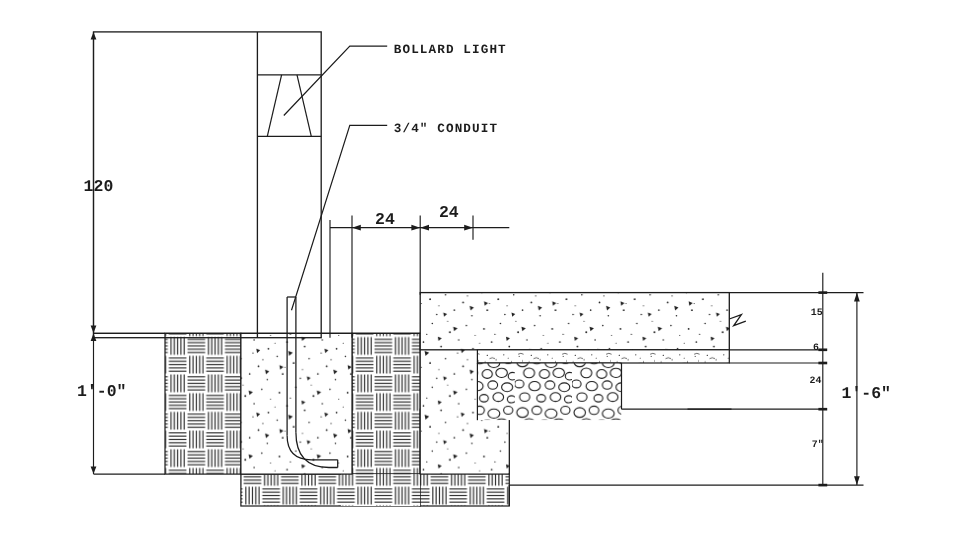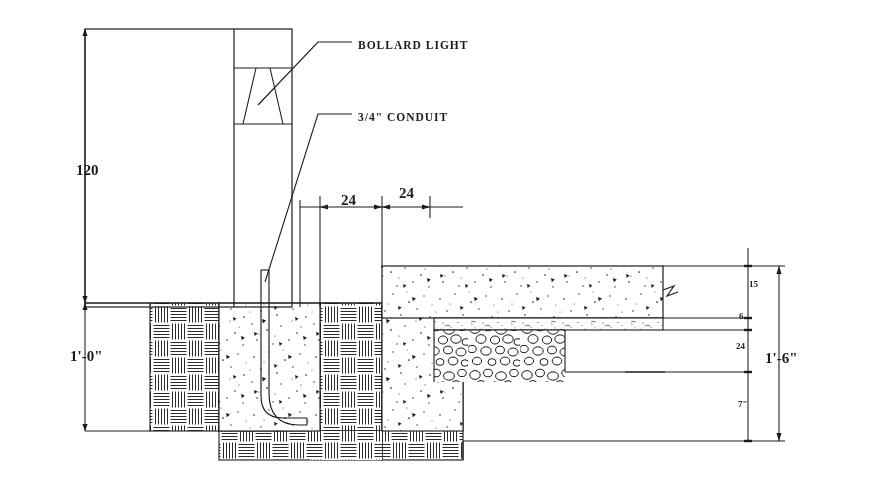--- a/index.html
+++ b/index.html
@@ -5,21 +5,21 @@
   html,body{margin:0;padding:0;background:#ffffff;}
   body{
     width:870px;height:488px;overflow:hidden;
     font-family:"Liberation Sans", sans-serif;
     color:#1a1a1a;
   }
   #stage{position:relative;width:870px;height:488px;background:#fff;}
   #dwg{position:absolute;left:0;top:0;}
   .lbl{
     position:absolute;
-    font-family:Liberation Serif, serif;
+    font-family:Liberation Mono, monospace;
     font-weight:700;
     color:#1c1c1c;
     white-space:nowrap;
     letter-spacing:0.6px;
   }
   .lbl-note{font-size:11.5px;letter-spacing:1px;}
   .lbl-dim{font-size:15px;letter-spacing:0px;font-weight:700;}
   .lbl-dim-sm{font-size:9px;letter-spacing:0px;font-weight:700;}
 </style>
 </head>
@@ -302,21 +302,21 @@
 <div class="lbl lbl-note" style="left:358px;top:111px;">3/4" CONDUIT</div>
 
 <div class="lbl lbl-dim" style="left:76px;top:162px;">120</div>
 
 <div class="lbl lbl-dim" style="left:70px;top:348px;">1'-0"</div>
 
 <div class="lbl lbl-dim" style="left:341px;top:192px;">24</div>
 
 <div class="lbl lbl-dim" style="left:399px;top:185px;">24</div>
 
-<div class="lbl lbl-dim-sm" style="left:737px;top:279px;margin-left:12px;">15</div>
+<div class="lbl lbl-dim-sm" style="left:737px;top:279px;">15</div>
 
 <div class="lbl lbl-dim-sm" style="left:739px;top:311px;">6</div>
 
 <div class="lbl lbl-dim-sm" style="left:736px;top:341px;">24</div>
 
 <div class="lbl lbl-dim-sm" style="left:738px;top:399px;">7"</div>
 
 <div class="lbl lbl-dim" style="left:765px;top:350px;">1'-6"</div>
 
 </div>

